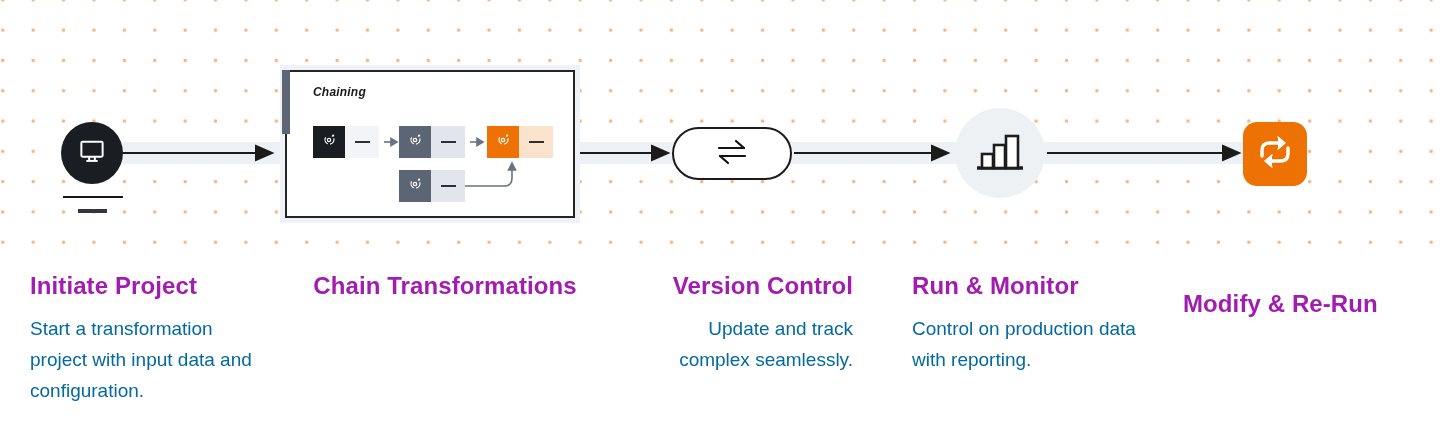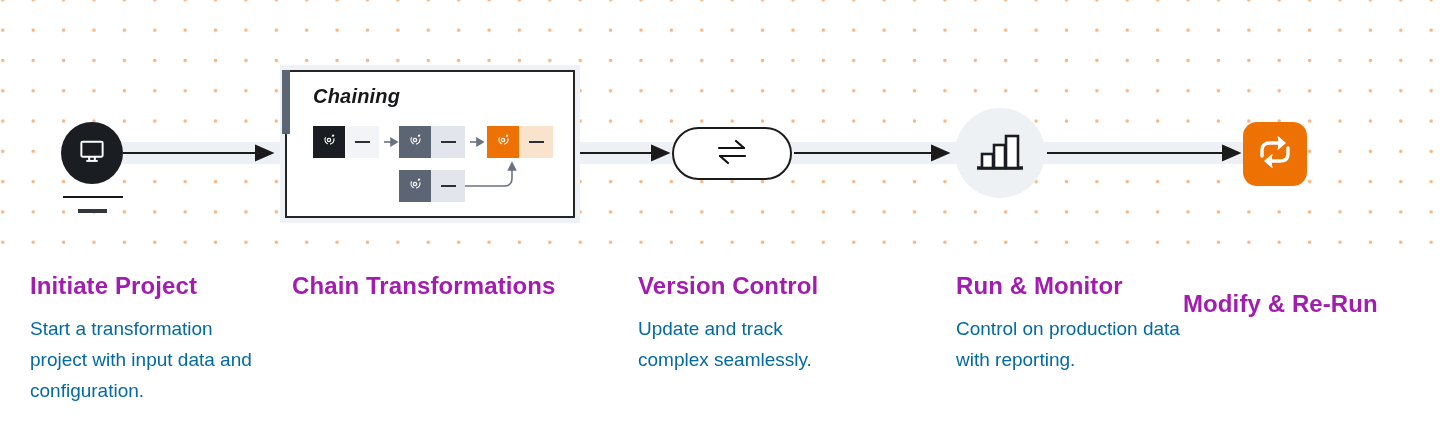--- a/index.html
+++ b/index.html
@@ -59,21 +59,21 @@
     border: 2px solid #222426;
     box-shadow: 0 0 0 5px #eef1f5;
   }
   .chaining-tab {
     position: absolute; left: -5px; top: -2px;
     width: 8px; height: 64px;
     background: #5c6574;
   }
   .chaining-title {
     position: absolute; left: 26px; top: 13px;
-    font-size: 20px; font-weight: 700; font-style: italic;
+    font-size: 12px; font-weight: 700; font-style: italic;
     color: #17181a; letter-spacing: 0.2px;
   }
   .tblock { position: absolute; width: 32px; height: 32px;
     display: flex; align-items: center; justify-content: center; }
   .tblock.dark   { background: #1a1d21; }
   .tblock.slate  { background: #5c6574; }
   .tblock.orange { background: #ee7203; }
   .tcompanion { position: absolute; width: 34px; height: 32px;
     display: flex; align-items: center; justify-content: center; }
   .tcompanion.pale       { background: #f2f4f7; }
@@ -113,23 +113,23 @@
   
   .caption { position: absolute; top: 272px; }
   .caption h3 {
     font-size: 24px; font-weight: 700; color: #a21caf;
     letter-spacing: 0.1px; margin-bottom: 13px;
   }
   .caption p {
     font-size: 19px; color: #0369a1; line-height: 31px;
   }
   .cap-1 { left: 30px;  width: 235px; }
-  .cap-2 { left: 292px; width: 290px; }
-  .cap-3 { left: 638px; width: 215px; }
-  .cap-4 { left: 956px; width: 230px; }
+  .cap-2 { left: 300px; width: 290px; text-align: center; }
+  .cap-3 { left: 638px; width: 215px; text-align: right; }
+  .cap-4 { left: 912px; width: 230px; }
   .cap-5 { left: 1183px; width: 225px; margin-top: 18px; }
 </style>
 </head>
 <body>
 
 <div class="stage">
 
   <div class="dot-grid"></div>
   <div class="flow-band"></div>
 

